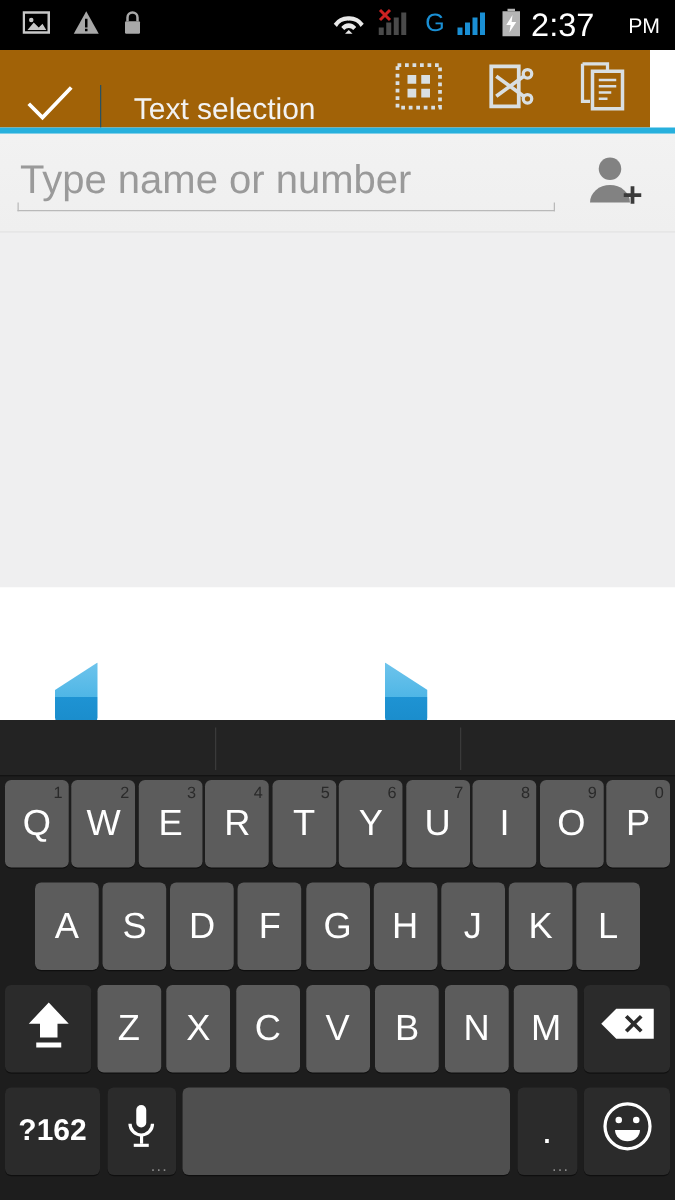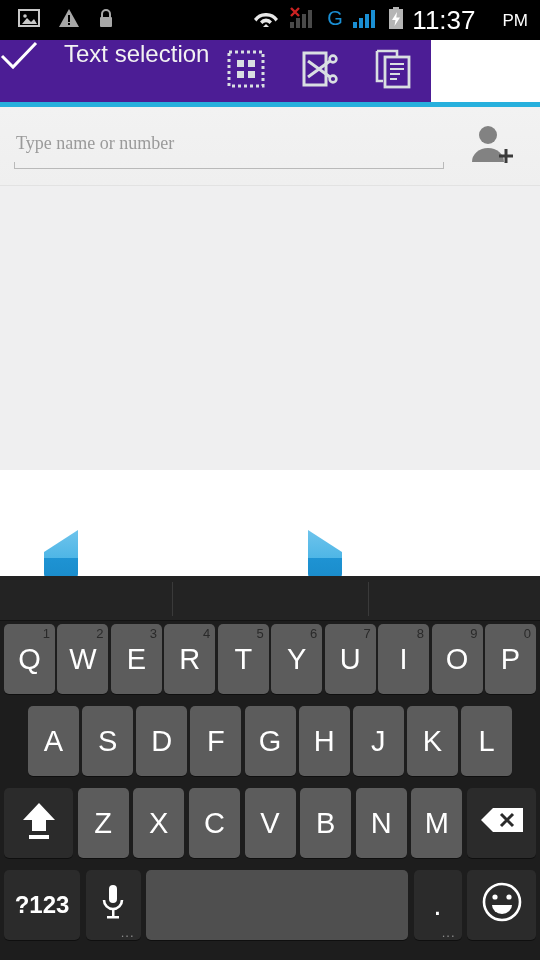--- a/index.html
+++ b/index.html
@@ -19,23 +19,23 @@
     display:flex; align-items:center;
   }
   .sb-left { display:flex; align-items:center; gap:18px; padding-left:18px; }
   .sb-right { margin-left:auto; display:flex; align-items:center; gap:7px; padding-right:12px; }
   .sb-time { color:#ffffff; font-size:26px; letter-spacing:0px; line-height:26px; }
   .sb-ampm { color:#ffffff; font-size:17px; margin-left:20px; line-height:17px; }
   .sb-icon { display:block; }
 
   
   #action-bar {
-    position:absolute; top:40px; left:0; width:431px; height:62px;
-    background:#4c1d95;
-    display:flex; align-items:flex-start;
+    position:absolute; top:40px; left:0; width:520px; height:62px;
+    background:#a16207;
+    display:flex; align-items:flex-end;
   }
   #action-bar-accent {
     position:absolute; top:102px; left:0; width:540px; height:5px;
     background:#27b0dd;
   }
   .ab-check { width:80px; display:flex; align-items:center; justify-content:center; }
   .ab-divider { width:1px; height:34px; background:#2a5260; }
   .ab-title {
     color:#f2f2f2; font-size:24px; margin-left:26px; white-space:nowrap;
     flex:0 0 auto;
@@ -45,21 +45,21 @@
 
   
   #recipient-row {
     position:absolute; top:107px; left:0; width:540px; height:78px;
     background:linear-gradient(#f2f2f2,#efefef);
     display:flex; align-items:center;
   }
   #recipient-field { margin-left:14px; width:430px; position:relative; height:50px; }
   #recipient-input {
     width:100%; height:44px; border:none; background:transparent; outline:none;
-    font-family:Liberation Serif, serif; font-size:18px; color:#222;
+    font-family:Liberation Sans, sans-serif; font-size:32px; color:#222;
     padding:0 2px;
   }
   #recipient-input::placeholder { color:#9a9a9a; opacity:1; }
   #recipient-underline {
     position:absolute; bottom:2px; left:0; width:100%; height:1px; background:#b9b9b9;
   }
   #recipient-underline:before, #recipient-underline:after {
     content:""; position:absolute; bottom:0; width:1px; height:7px; background:#b9b9b9;
   }
   #recipient-underline:before { left:0; }
@@ -192,21 +192,21 @@
           <rect x="19" y="4" width="4" height="18" fill="#1a8fd4"></rect>
         </svg>
       </span>
       <span class="sb-icon">
         <svg width="18" height="24" viewBox="0 0 18 24">
           <rect x="6" y="1" width="6" height="2" fill="#b5b5b5"></rect>
           <rect x="2" y="3" width="14" height="20" fill="#b5b5b5"></rect>
           <path d="M10 6 L5 14 L8.5 14 L7.5 20 L13 11.5 L9.3 11.5 Z" fill="#ffffff"></path>
         </svg>
       </span>
-      <span class="sb-time">11:37</span>
+      <span class="sb-time">2:37</span>
       <span class="sb-ampm">PM</span>
     </div>
   </div>
 
   <div id="action-bar">
     <div class="ab-check">
       <span>
         <svg width="38" height="30" viewBox="0 0 38 30">
             <path d="M2 16 L13 27 L36 3" fill="none" stroke="#ffffff" stroke-width="3"></path>
           </svg>
@@ -418,21 +418,21 @@
           <svg width="46" height="30" viewBox="0 0 46 30">
             <path d="M14 3 H44 V27 H14 L2 15 Z" fill="#ffffff"></path>
             <path d="M22 9 L34 21 M34 9 L22 21" stroke="#2b2b2b" stroke-width="3" fill="none"></path>
           </svg>
         </span>
       </div>
     </div>
 
     <div class="kb-row" id="kb-row-4">
       <div class="key k-sym dark">
-          <span>?123</span>
+          <span>?162</span>
         </div>
       <div class="key k-mic dark">
         <span>
           <svg width="28" height="40" viewBox="0 0 28 40">
             <rect x="10" y="3" width="8" height="18" rx="4" fill="#ffffff"></rect>
             <path d="M5 18 a9 9 0 0 0 18 0" fill="none" stroke="#ffffff" stroke-width="2.6"></path>
             <rect x="13" y="27" width="2.5" height="7" fill="#ffffff"></rect>
             <rect x="8" y="34" width="12" height="2.5" fill="#ffffff"></rect>
           </svg>
         </span>

